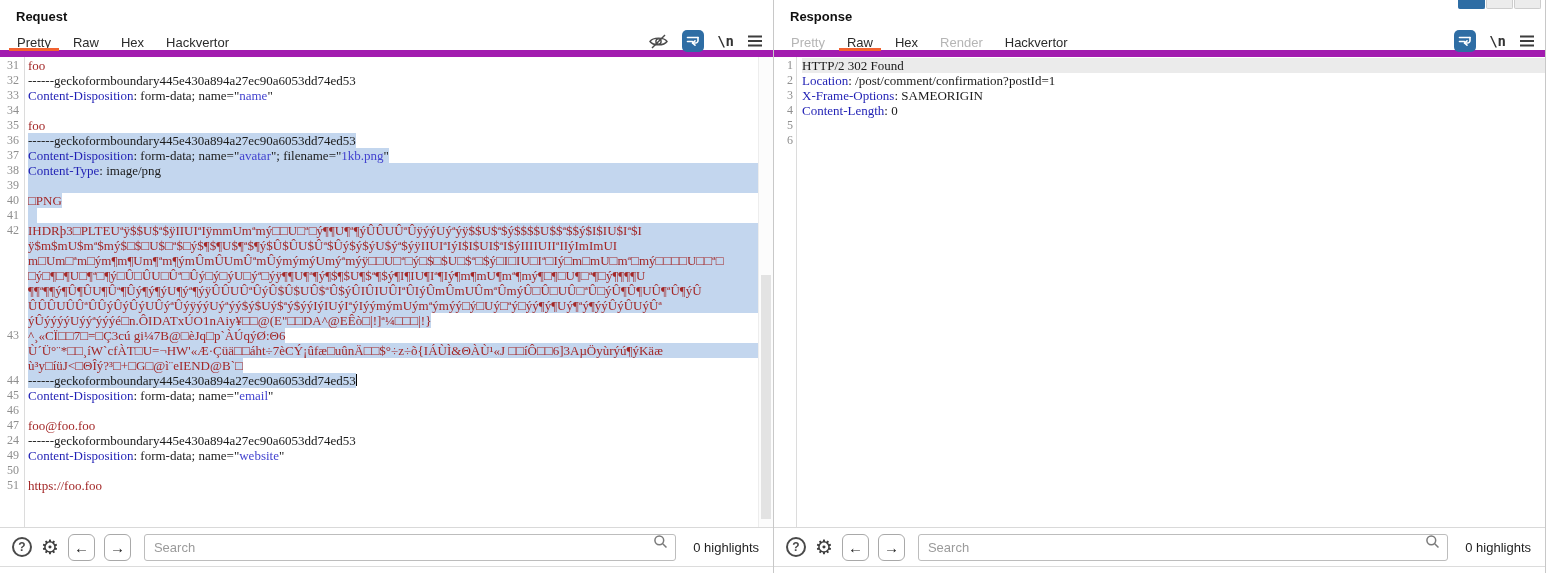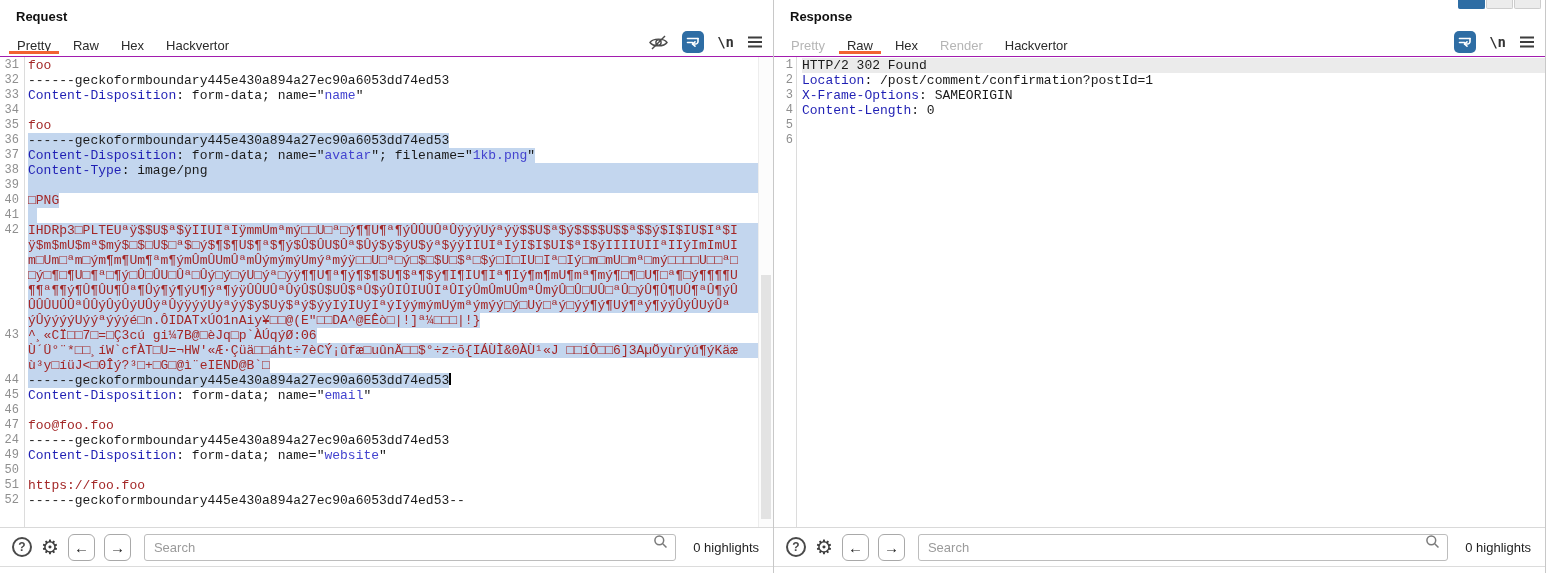--- a/index.html
+++ b/index.html
@@ -14,29 +14,29 @@
   html,body{margin:0;padding:0}
   body{
     width:1551px;height:573px;background:#fff;overflow:hidden;position:relative;
     font-family:"Liberation Sans",sans-serif;
   }
   .workspace{display:flex;width:1551px;height:573px}
   .panel{display:flex;flex-direction:column;background:#fff;height:573px}
   .panel.request{width:774px;border-right:1px solid #c8c8c8}
   .panel.response{flex:1;margin-right:5px;border-right:1px solid #c8c8c8}
   .panel-title{font-size:13px;font-weight:bold;color:#101010;padding:9px 16px 3px;height:30px}
-  .tabbar{display:flex;align-items:center;border-bottom:1px solid #a21caf;padding:0 10px 0 6px;height:27px}
+  .tabbar{display:flex;align-items:flex-start;border-bottom:7px solid #a21caf;padding:0 10px 0 6px;height:27px}
   .tab{font-size:13px;color:#2b2b2b;padding:5px 11px 0;position:relative;cursor:default}
   .tab.active::after{content:"";position:absolute;left:3px;right:3px;bottom:-1px;height:3px;background:var(--orange)}
   .tab.disabled{color:#b5b5b5}
   .tabbar-icons{margin-left:auto;display:flex;align-items:center;gap:13px;padding-bottom:2px}
   .nl-glyph{font-family:"DejaVu Sans Mono",monospace;font-size:14px;font-weight:600;color:#333}
 
   .editor{flex:1;position:relative;overflow:hidden;
-    font-family:Liberation Mono, monospace;font-size:13px;line-height:15px;padding-top:1px}
+    font-family:Liberation Serif, serif;font-size:13px;line-height:15px;padding-top:1px}
   .gutter-line{position:absolute;left:24px;top:0;bottom:0;width:1px;background:#dcdcdc}
   .ed-lines{position:relative}
   .ed-line{display:flex}
   .ed-num{flex:0 0 24px;width:24px;text-align:right;padding-right:5px;color:#8f8f8f;font-size:12px}
   .ed-code{flex:1;padding-left:4px;min-width:0;overflow:hidden}
   .ed-sub{white-space:pre;min-height:15px;height:15px;overflow:hidden}
   .ed-sub.fill{background:var(--sel)}
   .ed-sub.gray{background:#ebebeb}
   .ed-sub.stub{background:var(--sel);width:9px}
   span.sel{background:var(--sel)}
@@ -233,26 +233,20 @@
             <div class="ed-code">
               <div class="ed-sub"></div>
             </div>
           </div>
           <div class="ed-line">
             <div class="ed-num">51</div>
             <div class="ed-code">
               <div class="ed-sub"><span class="tk-r">https://foo.foo</span></div>
             </div>
           </div>
-          <div class="ed-line">
-            <div class="ed-num">52</div>
-            <div class="ed-code">
-              <div class="ed-sub"><span class="tk-k">------geckoformboundary445e430a894a27ec90a6053dd74ed53--</span></div>
-            </div>
-          </div>
         </div>
       <div class="scrollbar">
         <div class="scroll-thumb"></div>
       </div>
     </div>
     <div class="searchbar">
       <div class="help-icon">?</div>
       <div class="gear-icon">⚙</div>
       <div class="nav-btn">←</div>
       <div class="nav-btn">→</div>

